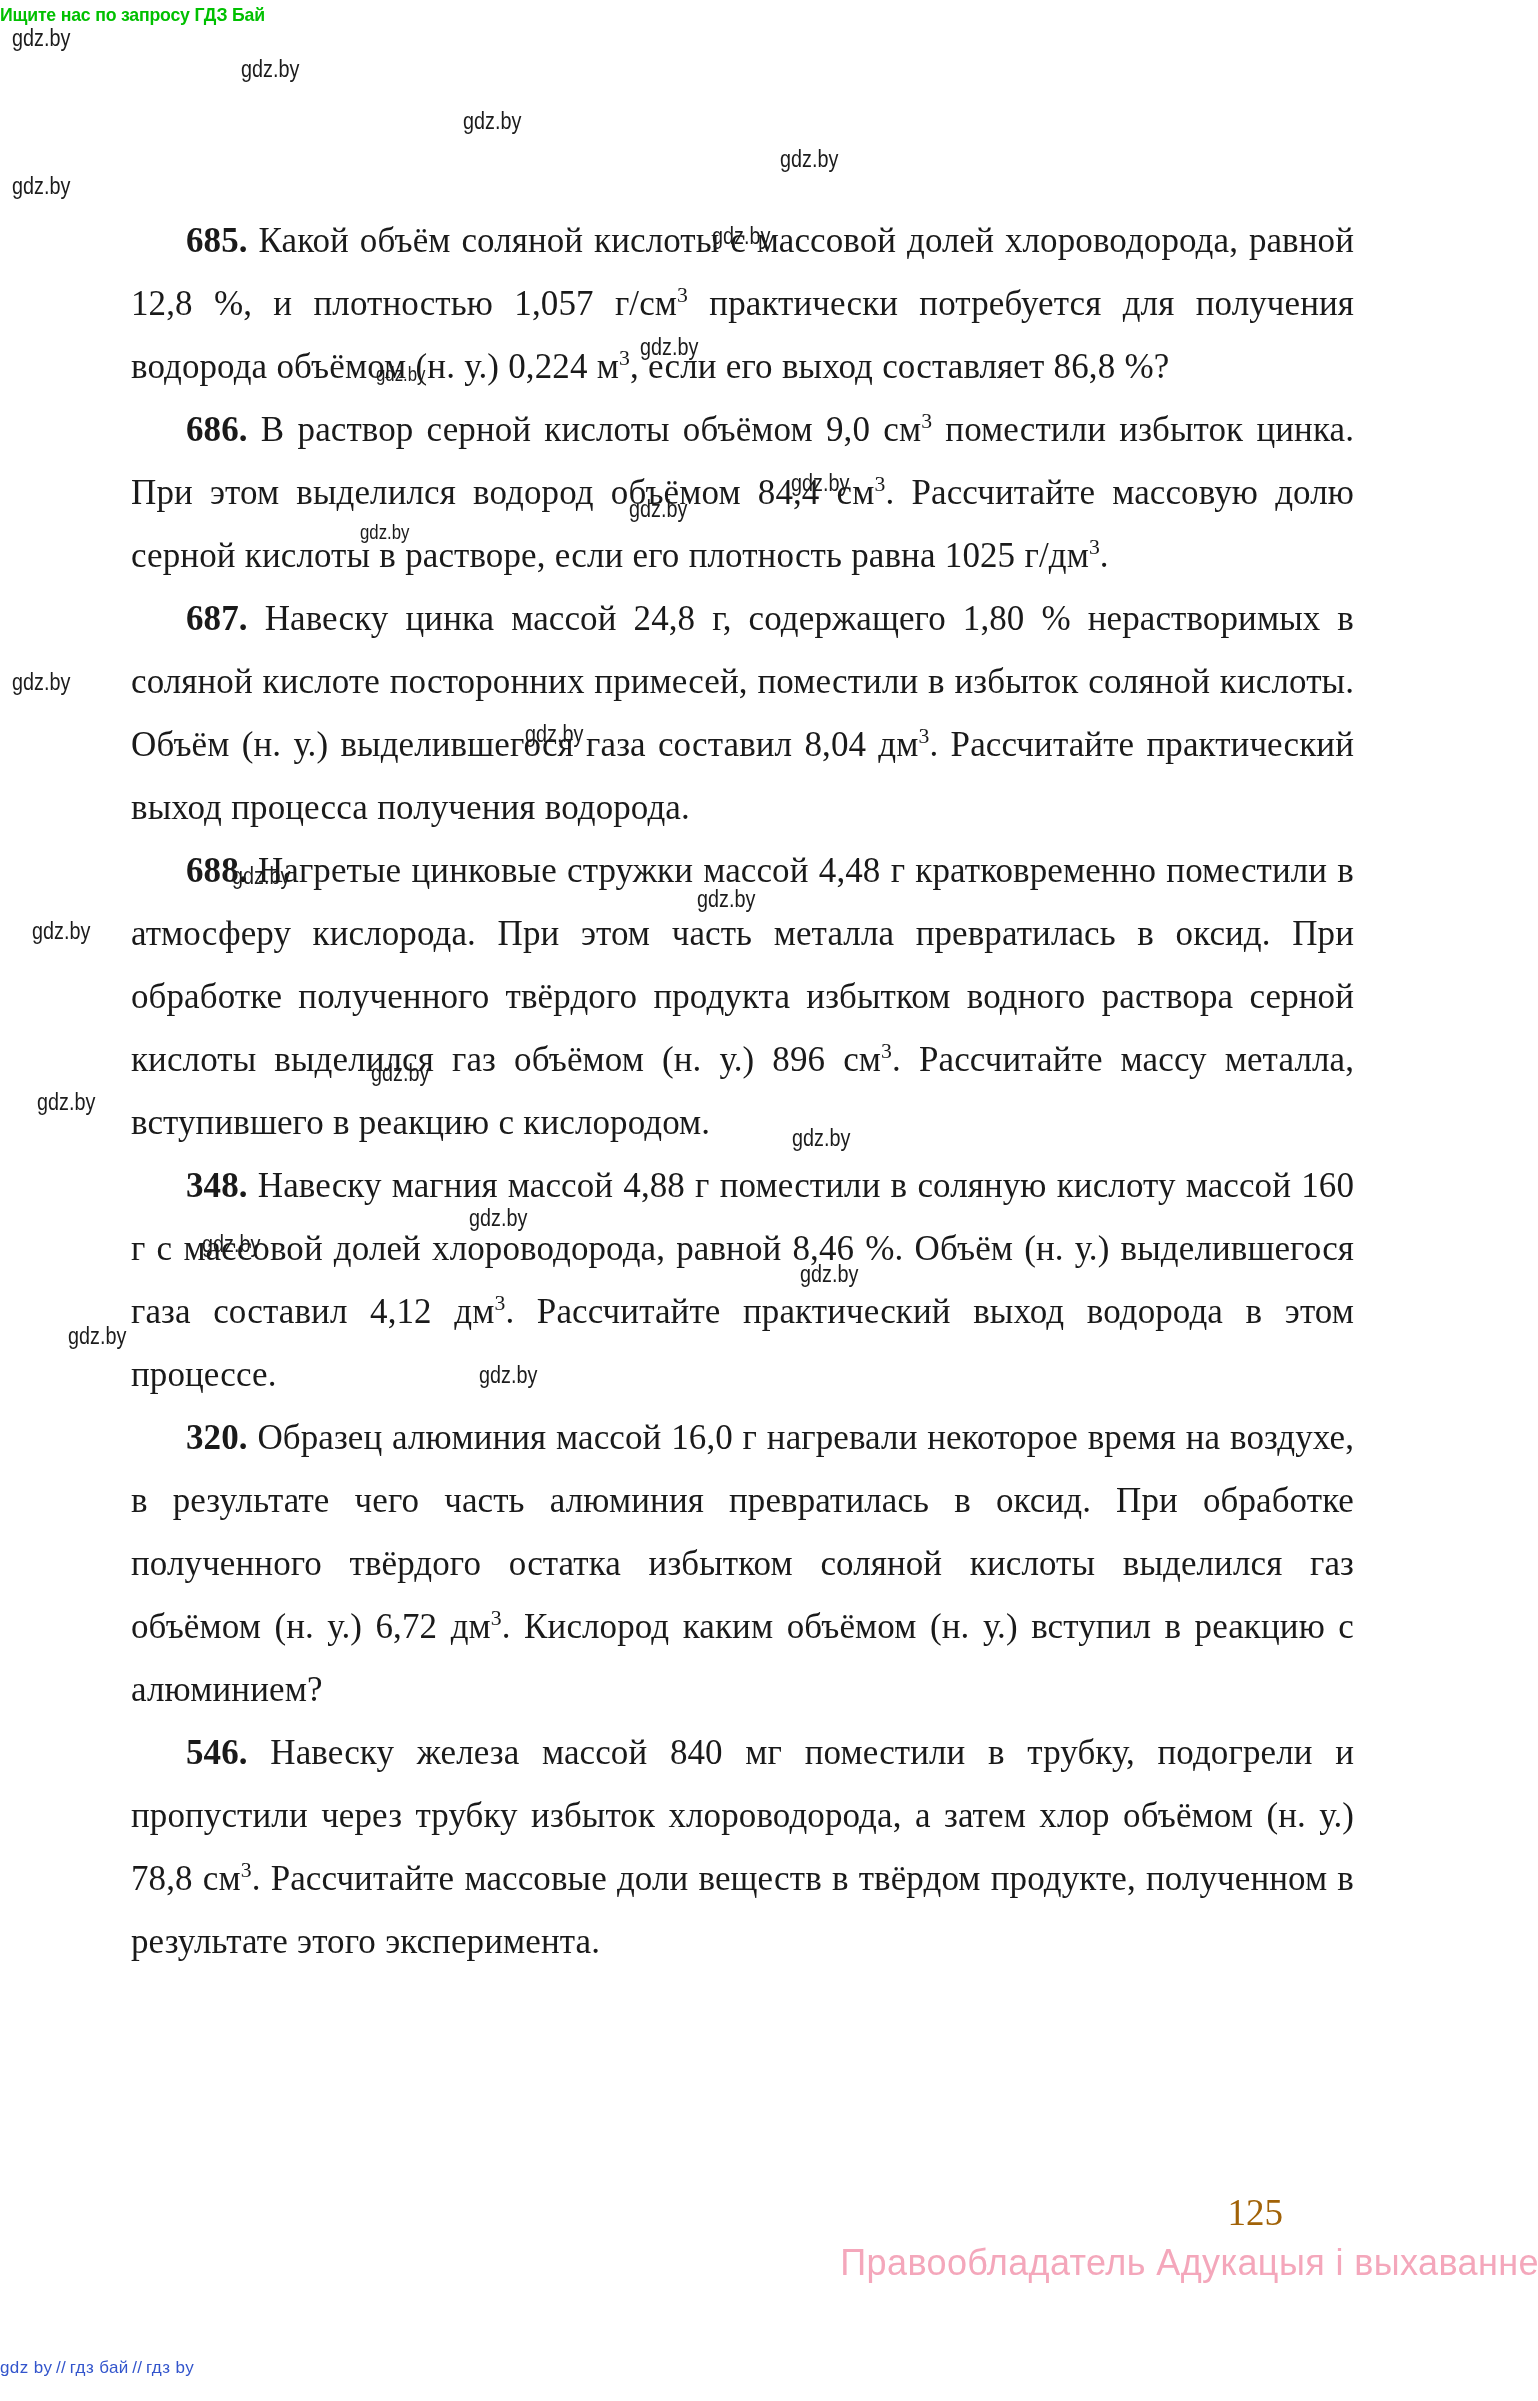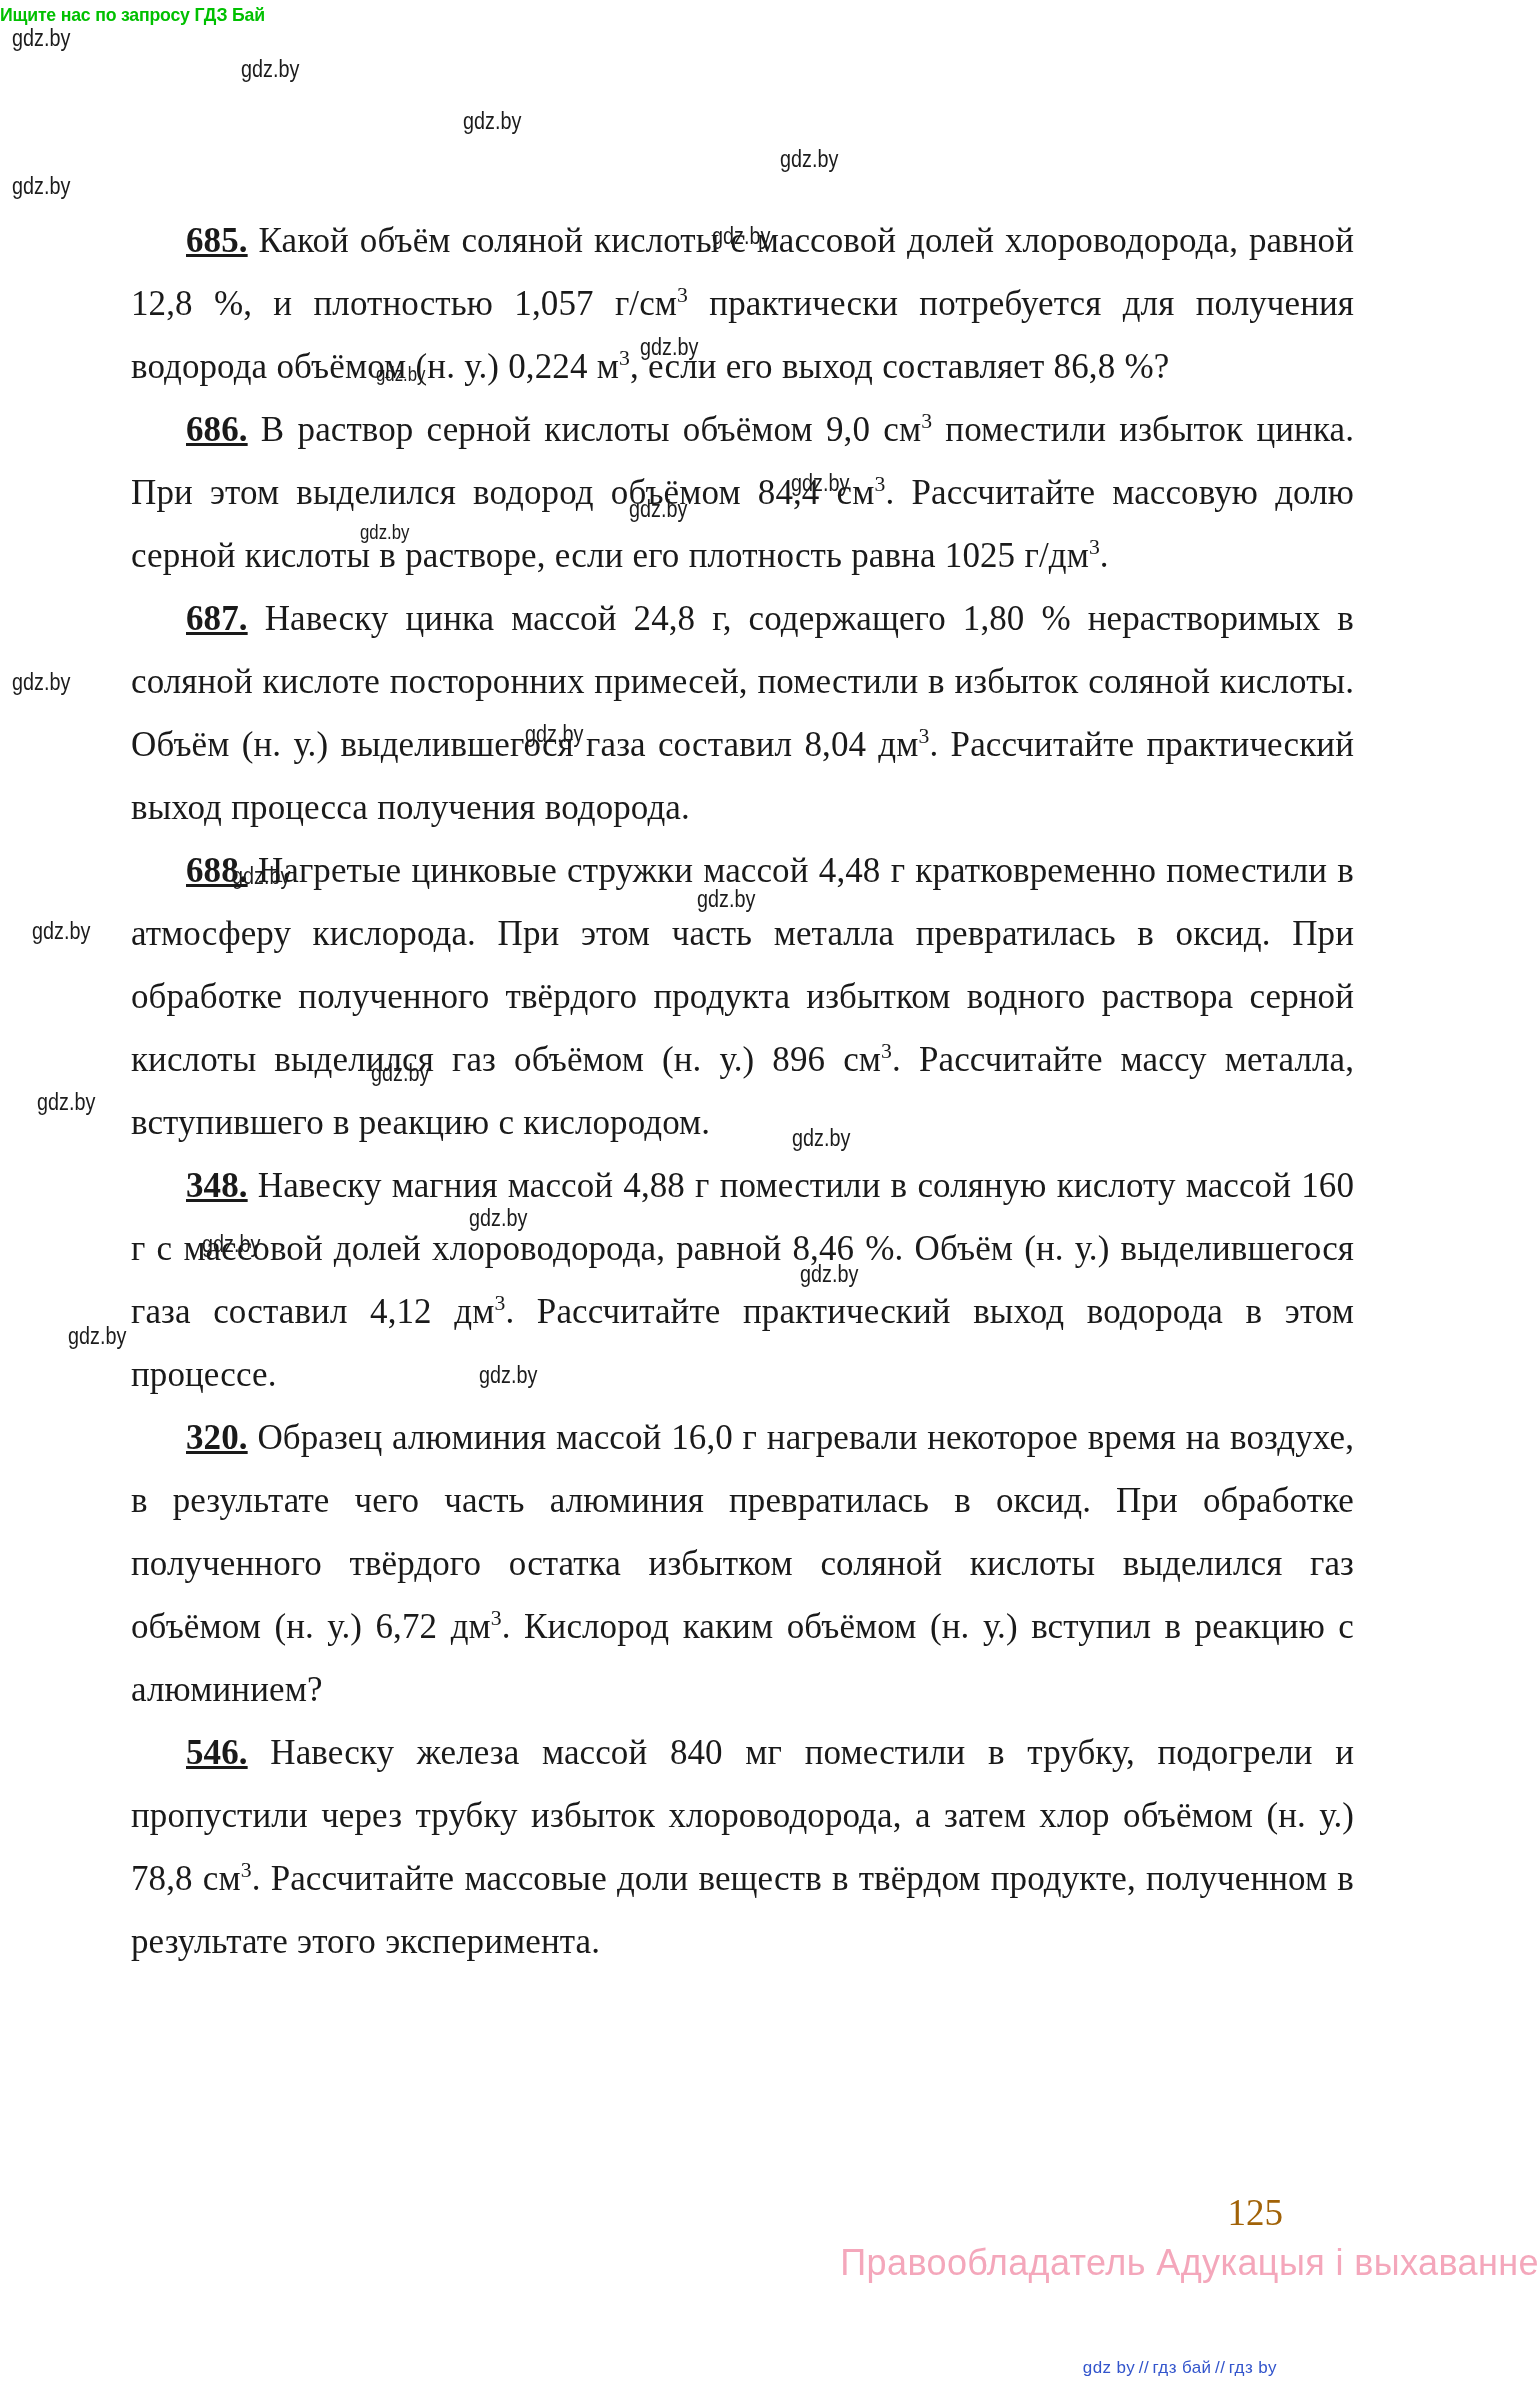--- a/index.html
+++ b/index.html
@@ -54,21 +54,20 @@
     text-justify: inter-word;
     text-indent: 55px;
     margin: 0 0 0 0;
     letter-spacing: 0.1px;
     word-spacing: 0.4px;
   }
   .problem:last-of-type { text-align: justify; }
 
   .pnum {
     font-weight: 700;
-    text-decoration: underline;
   }
 
   sup {
     font-size: 0.62em;
     line-height: 0;
     vertical-align: super;
   }
 
   
   .page-number {
@@ -93,27 +92,26 @@
     letter-spacing: 0.4px;
     white-space: nowrap;
   }
 
   
   .footer-links {
     position: absolute;
     left: 0;
     top: 2358px;
     width: 1269px;
-    text-align: right;
+    text-align: left;
     font-family: "Liberation Sans", "DejaVu Sans", sans-serif;
     font-size: 17px;
     color: #3355cc;
     letter-spacing: 0.4px;
     white-space: nowrap;
-    padding-left: 8px;
   }
   .footer-links .sep { color: #3355cc; padding: 0 3.5px; }
 
   
   .wm {
     position: absolute;
     font-family: "Liberation Sans", "DejaVu Sans", sans-serif;
     color: #1c1c1c;
     white-space: nowrap;
     pointer-events: none;

